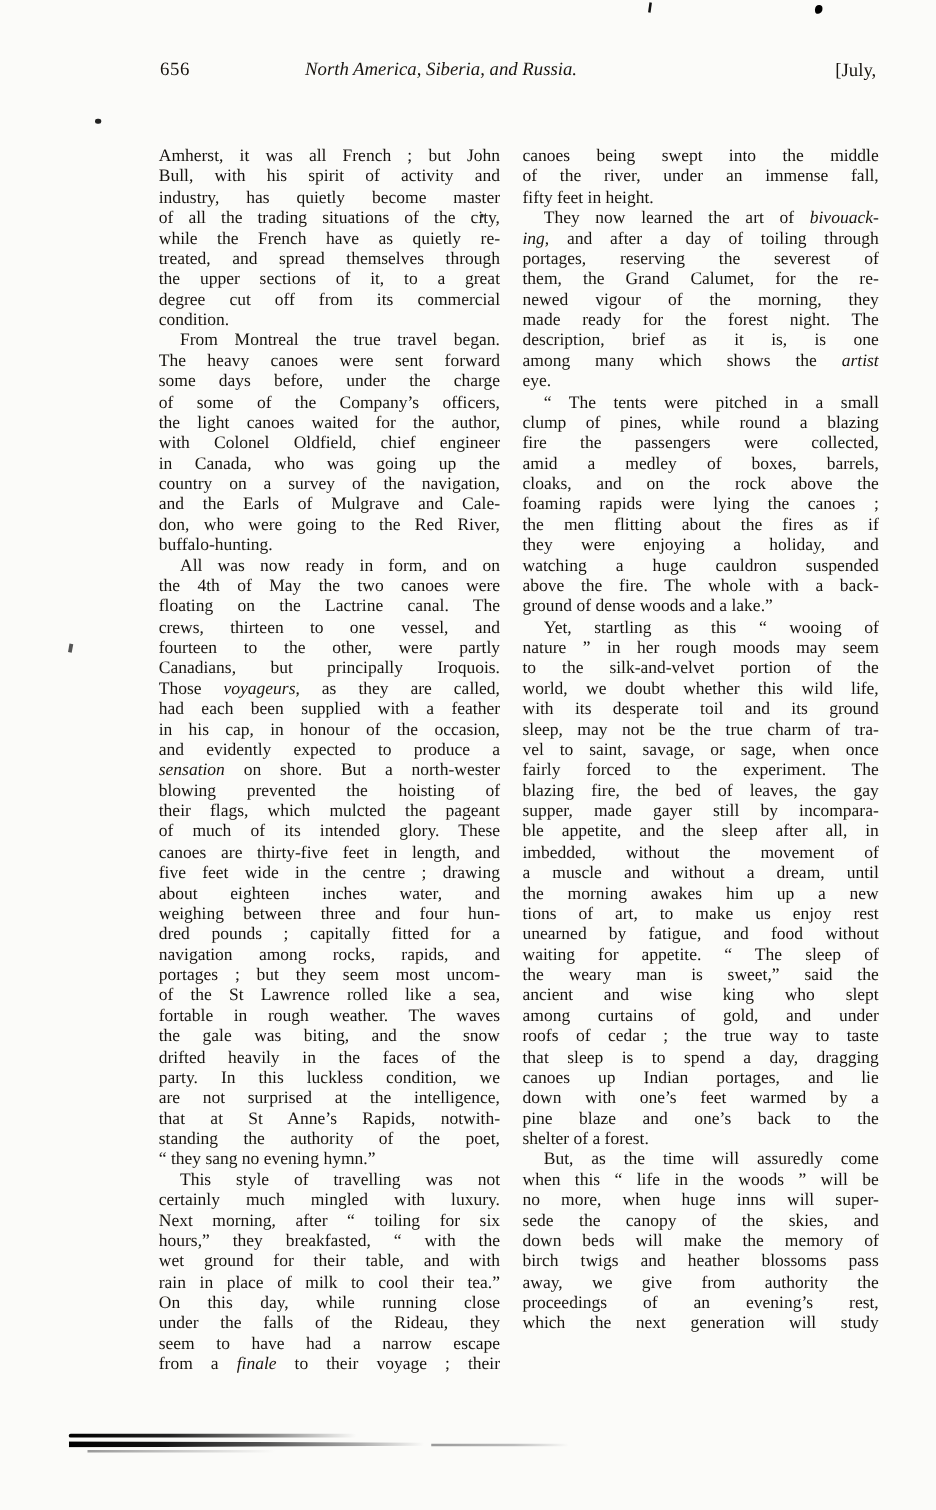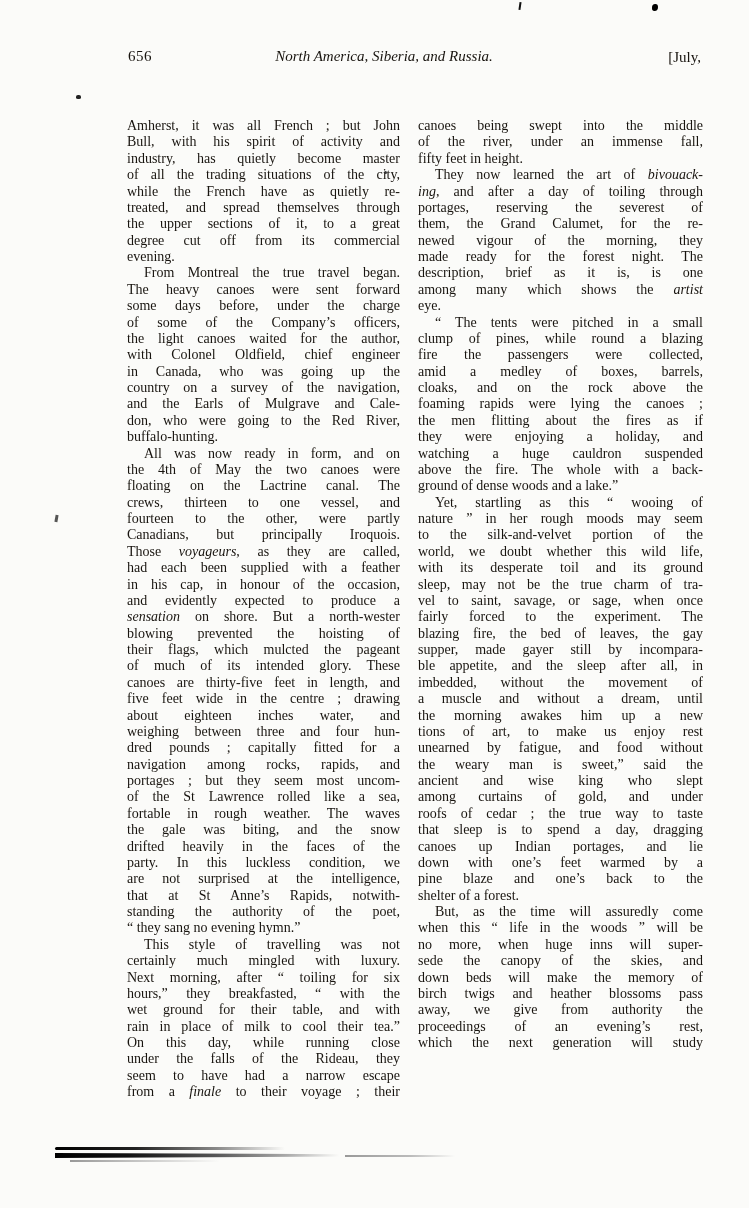--- a/index.html
+++ b/index.html
@@ -8,21 +8,21 @@
     background:#fbfbf9;
     font-family:"Liberation Serif","DejaVu Serif",serif;
     color:#18140f;
     position:relative;
     overflow:hidden;
   }
   .page{position:absolute;inset:0;padding-left:28px;}
   
   .header{position:absolute;top:48px;left:0;width:749px;height:20px;font-size:15px;}
   .page-number{position:absolute;left:128px;top:0;letter-spacing:.5px;}
-  .running-title{position:absolute;left:264px;top:0;width:240px;text-align:center;font-style:italic;}
+  .running-title{position:absolute;left:244px;top:0;width:240px;text-align:left;font-style:italic;}
   .issue-label{position:absolute;right:48px;top:1px;}
   
   .column{position:absolute;top:77px;margin-top:41px;}
   .column.left{left:127px;width:273px;}
   .column.right{left:418px;width:285px;}
   .line{
     height:16.38px;line-height:16.38px;
     font-size:14px;
     text-align:justify;
     text-align-last:justify;
@@ -62,21 +62,21 @@
 
   <div class="column left" id="col-left">
       <div class="line">Amherst, it was all French ; but John</div>
       <div class="line">Bull, with his spirit of activity and</div>
       <div class="line">industry, has quietly become master</div>
       <div class="line">of all the trading situations of the city,</div>
       <div class="line">while the French have as quietly re-</div>
       <div class="line">treated, and spread themselves through</div>
       <div class="line">the upper sections of it, to a great</div>
       <div class="line">degree cut off from its commercial</div>
-      <div class="line end">evening.</div>
+      <div class="line end">condition.</div>
       <div class="line indent">From Montreal the true travel began.</div>
       <div class="line">The heavy canoes were sent forward</div>
       <div class="line">some days before, under the charge</div>
       <div class="line">of some of the Company’s officers,</div>
       <div class="line">the light canoes waited for the author,</div>
       <div class="line">with Colonel Oldfield, chief engineer</div>
       <div class="line">in Canada, who was going up the</div>
       <div class="line">country on a survey of the navigation,</div>
       <div class="line">and the Earls of Mulgrave and Cale-</div>
       <div class="line">don, who were going to the Red River,</div>
@@ -155,20 +155,21 @@
       <div class="line">vel to saint, savage, or sage, when once</div>
       <div class="line">fairly forced to the experiment.  The</div>
       <div class="line">blazing fire, the bed of leaves, the gay</div>
       <div class="line">supper, made gayer still by incompara-</div>
       <div class="line">ble appetite, and the sleep after all, in</div>
       <div class="line">imbedded, without the movement of</div>
       <div class="line">a muscle and without a dream, until</div>
       <div class="line">the morning awakes him up a new</div>
       <div class="line">tions of art, to make us enjoy rest</div>
       <div class="line">unearned by fatigue, and food without</div>
+      <div class="line">waiting for appetite.  “ The sleep of</div>
       <div class="line">the weary man is sweet,” said the</div>
       <div class="line">ancient and wise king who slept</div>
       <div class="line">among curtains of gold, and under</div>
       <div class="line">roofs of cedar ;  the true way to taste</div>
       <div class="line">that sleep is to spend a day, dragging</div>
       <div class="line">canoes up Indian portages, and lie</div>
       <div class="line">down with one’s feet warmed by a</div>
       <div class="line">pine blaze and one’s back to the</div>
       <div class="line end">shelter of a forest.</div>
       <div class="line indent">But, as the time will assuredly come</div>

